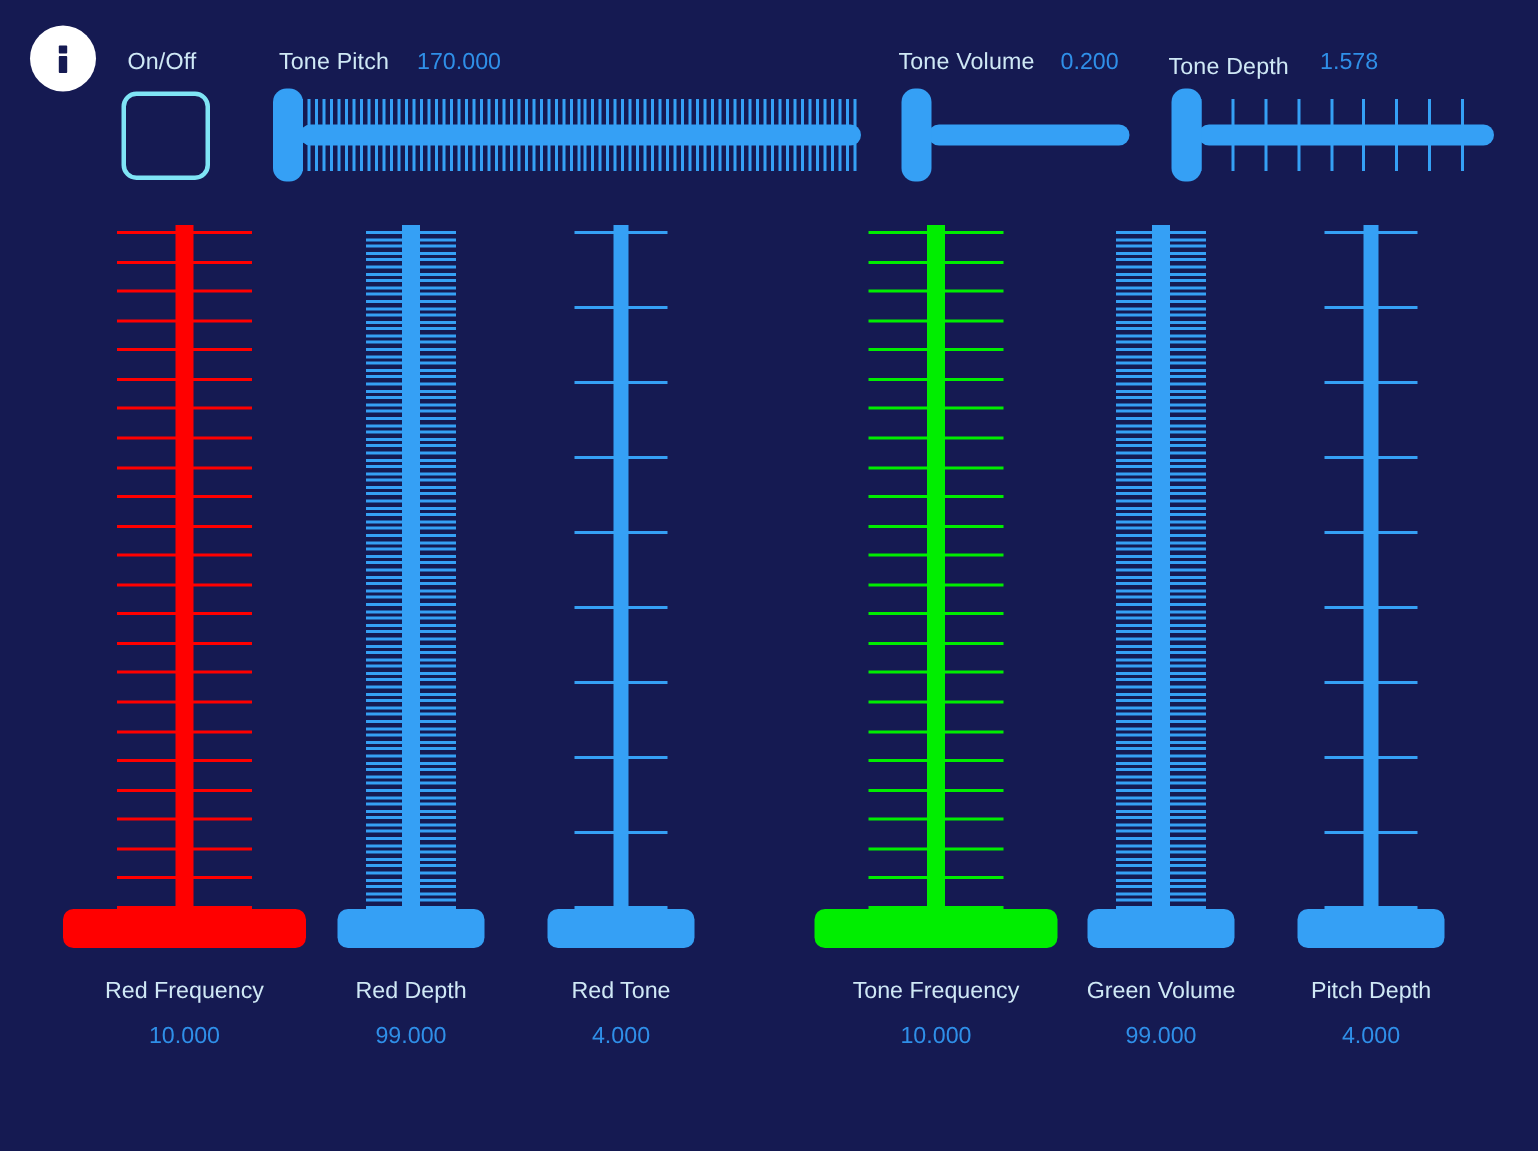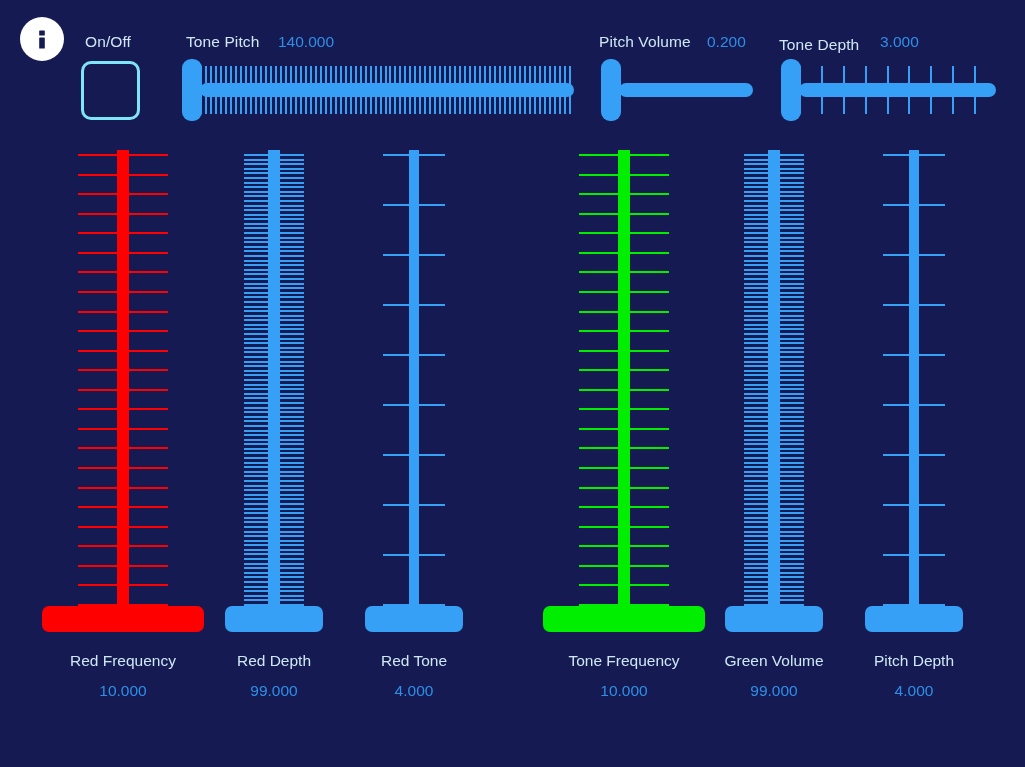--- a/index.html
+++ b/index.html
@@ -177,27 +177,27 @@
     <svg width="28" height="28" viewBox="0 0 28 28" aria-hidden="true">
       <circle cx="14" cy="14" r="14" fill="#ffffff"></circle>
       <rect x="11.2" y="5.4" width="5.6" height="5.2" rx="0.6" fill="#151a52"></rect>
       <rect x="11.2" y="12.4" width="5.6" height="11.2" rx="0.6" fill="#151a52"></rect>
     </svg>
   </div>
 
   <div class="hdr-label" style="left:85px; top:33px;">On/Off</div>
 
   <div class="hdr-label" style="left:186px; top:33px;">Tone Pitch</div>
-  <div class="hdr-value" style="left:278px; top:33px;">140.000</div>
-
-  <div class="hdr-label" style="left:599px; top:33px;">Pitch Volume</div>
+  <div class="hdr-value" style="left:278px; top:33px;">170.000</div>
+
+  <div class="hdr-label" style="left:599px; top:33px;">Tone Volume</div>
   <div class="hdr-value" style="left:707px; top:33px;">0.200</div>
 
   <div class="hdr-label" style="left:779px; top:36px;">Tone Depth</div>
-  <div class="hdr-value" style="left:880px; top:33px;">3.000</div>
+  <div class="hdr-value" style="left:880px; top:33px;">1.578</div>
 
   <div class="checkbox"></div>
 
   <div id="hsliders">
       <div class="hslider" style="left: 182px; top: 59px; width: 392px;">
         <div class="h-ticks" style="left: 18px; width: 374px;">
           <div class="h-tick" style="left: 0px;"></div>
           <div class="h-tick" style="left: 5px;"></div>
           <div class="h-tick" style="left: 10px;"></div>
           <div class="h-tick" style="left: 15px;"></div>

